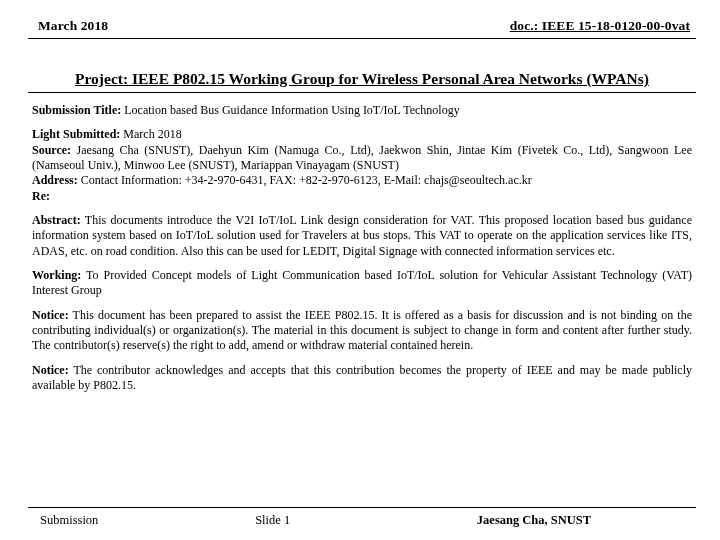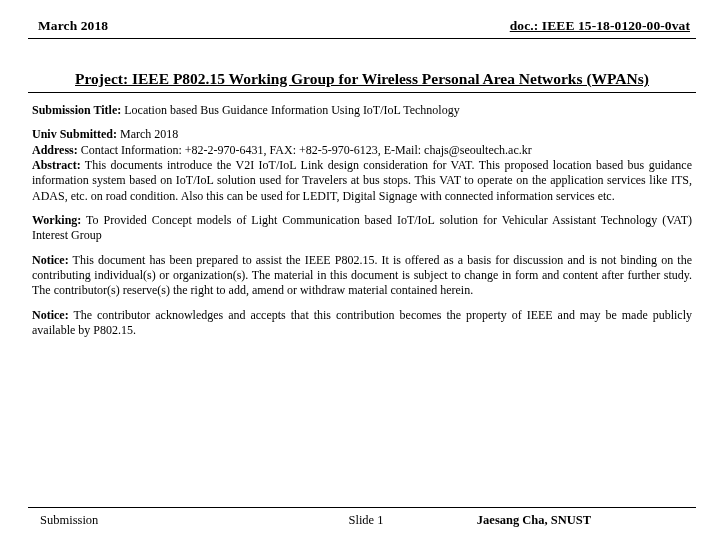--- a/index.html
+++ b/index.html
@@ -83,21 +83,21 @@
     align-items: baseline;
     font-size: 12.5px;
   }
   .footer-left {
     width: 33%;
     text-align: left;
     padding-left: 12px;
   }
   .footer-center {
     width: 34%;
-    text-align: center;
+    text-align: left;
     font-size: 12.5px;
     font-family: Liberation Serif, serif;
   }
   .footer-right {
     width: 33%;
     font-weight: bold;
     padding-right: 4px;
   }
 </style>
 </head>
@@ -114,28 +114,34 @@
   <div class="project-title">Project: IEEE P802.15 Working Group for Wireless Personal Area Networks (WPANs)</div>
   <div class="title-rule"></div>
 
   <div class="body">
 
     <p class="para">
       <span class="lbl">Submission Title:</span><span> Location based Bus Guidance Information Using IoT/IoL Technology</span>
     </p>
 
     <p class="para tight">
-      <span class="lbl">Univ Submitted:</span><span> March 2018</span>
+      <span class="lbl">Light Submitted:</span><span> March 2018</span>
     </p>
 
+    <p class="para tight">
+      <span class="lbl">Source:</span><span> Jaesang Cha (SNUST), Daehyun Kim (Namuga  Co., Ltd), Jaekwon Shin, Jintae Kim (Fivetek Co., Ltd), Sangwoon Lee (Namseoul Univ.), Minwoo Lee (SNUST), Mariappan Vinayagam (SNUST)</span>
+    </p>
 
     <p class="para tight">
-      <span class="lbl">Address:</span><span> Contact Information: +82-2-970-6431, FAX: +82-5-970-6123, E-Mail: chajs@seoultech.ac.kr</span>
+      <span class="lbl">Address:</span><span> Contact Information: +34-2-970-6431, FAX: +82-2-970-6123, E-Mail: chajs@seoultech.ac.kr</span>
     </p>
 
+    <p class="para">
+      <span class="lbl">Re:</span><span></span>
+    </p>
 
     <p class="para">
       <span class="lbl">Abstract:</span><span> This documents introduce the V2I IoT/IoL Link design consideration for VAT. This proposed location based bus guidance information system based on IoT/IoL solution used for Travelers at bus stops. This VAT  to operate on the application services like ITS, ADAS, etc. on road condition. Also this can be used for LEDIT, Digital Signage with connected information services etc.</span>
     </p>
 
     <p class="para">
       <span class="lbl">Working:</span><span> To Provided Concept models of  Light Communication based IoT/IoL solution for Vehicular Assistant Technology (VAT) Interest Group</span>
     </p>
 
     <p class="para">

